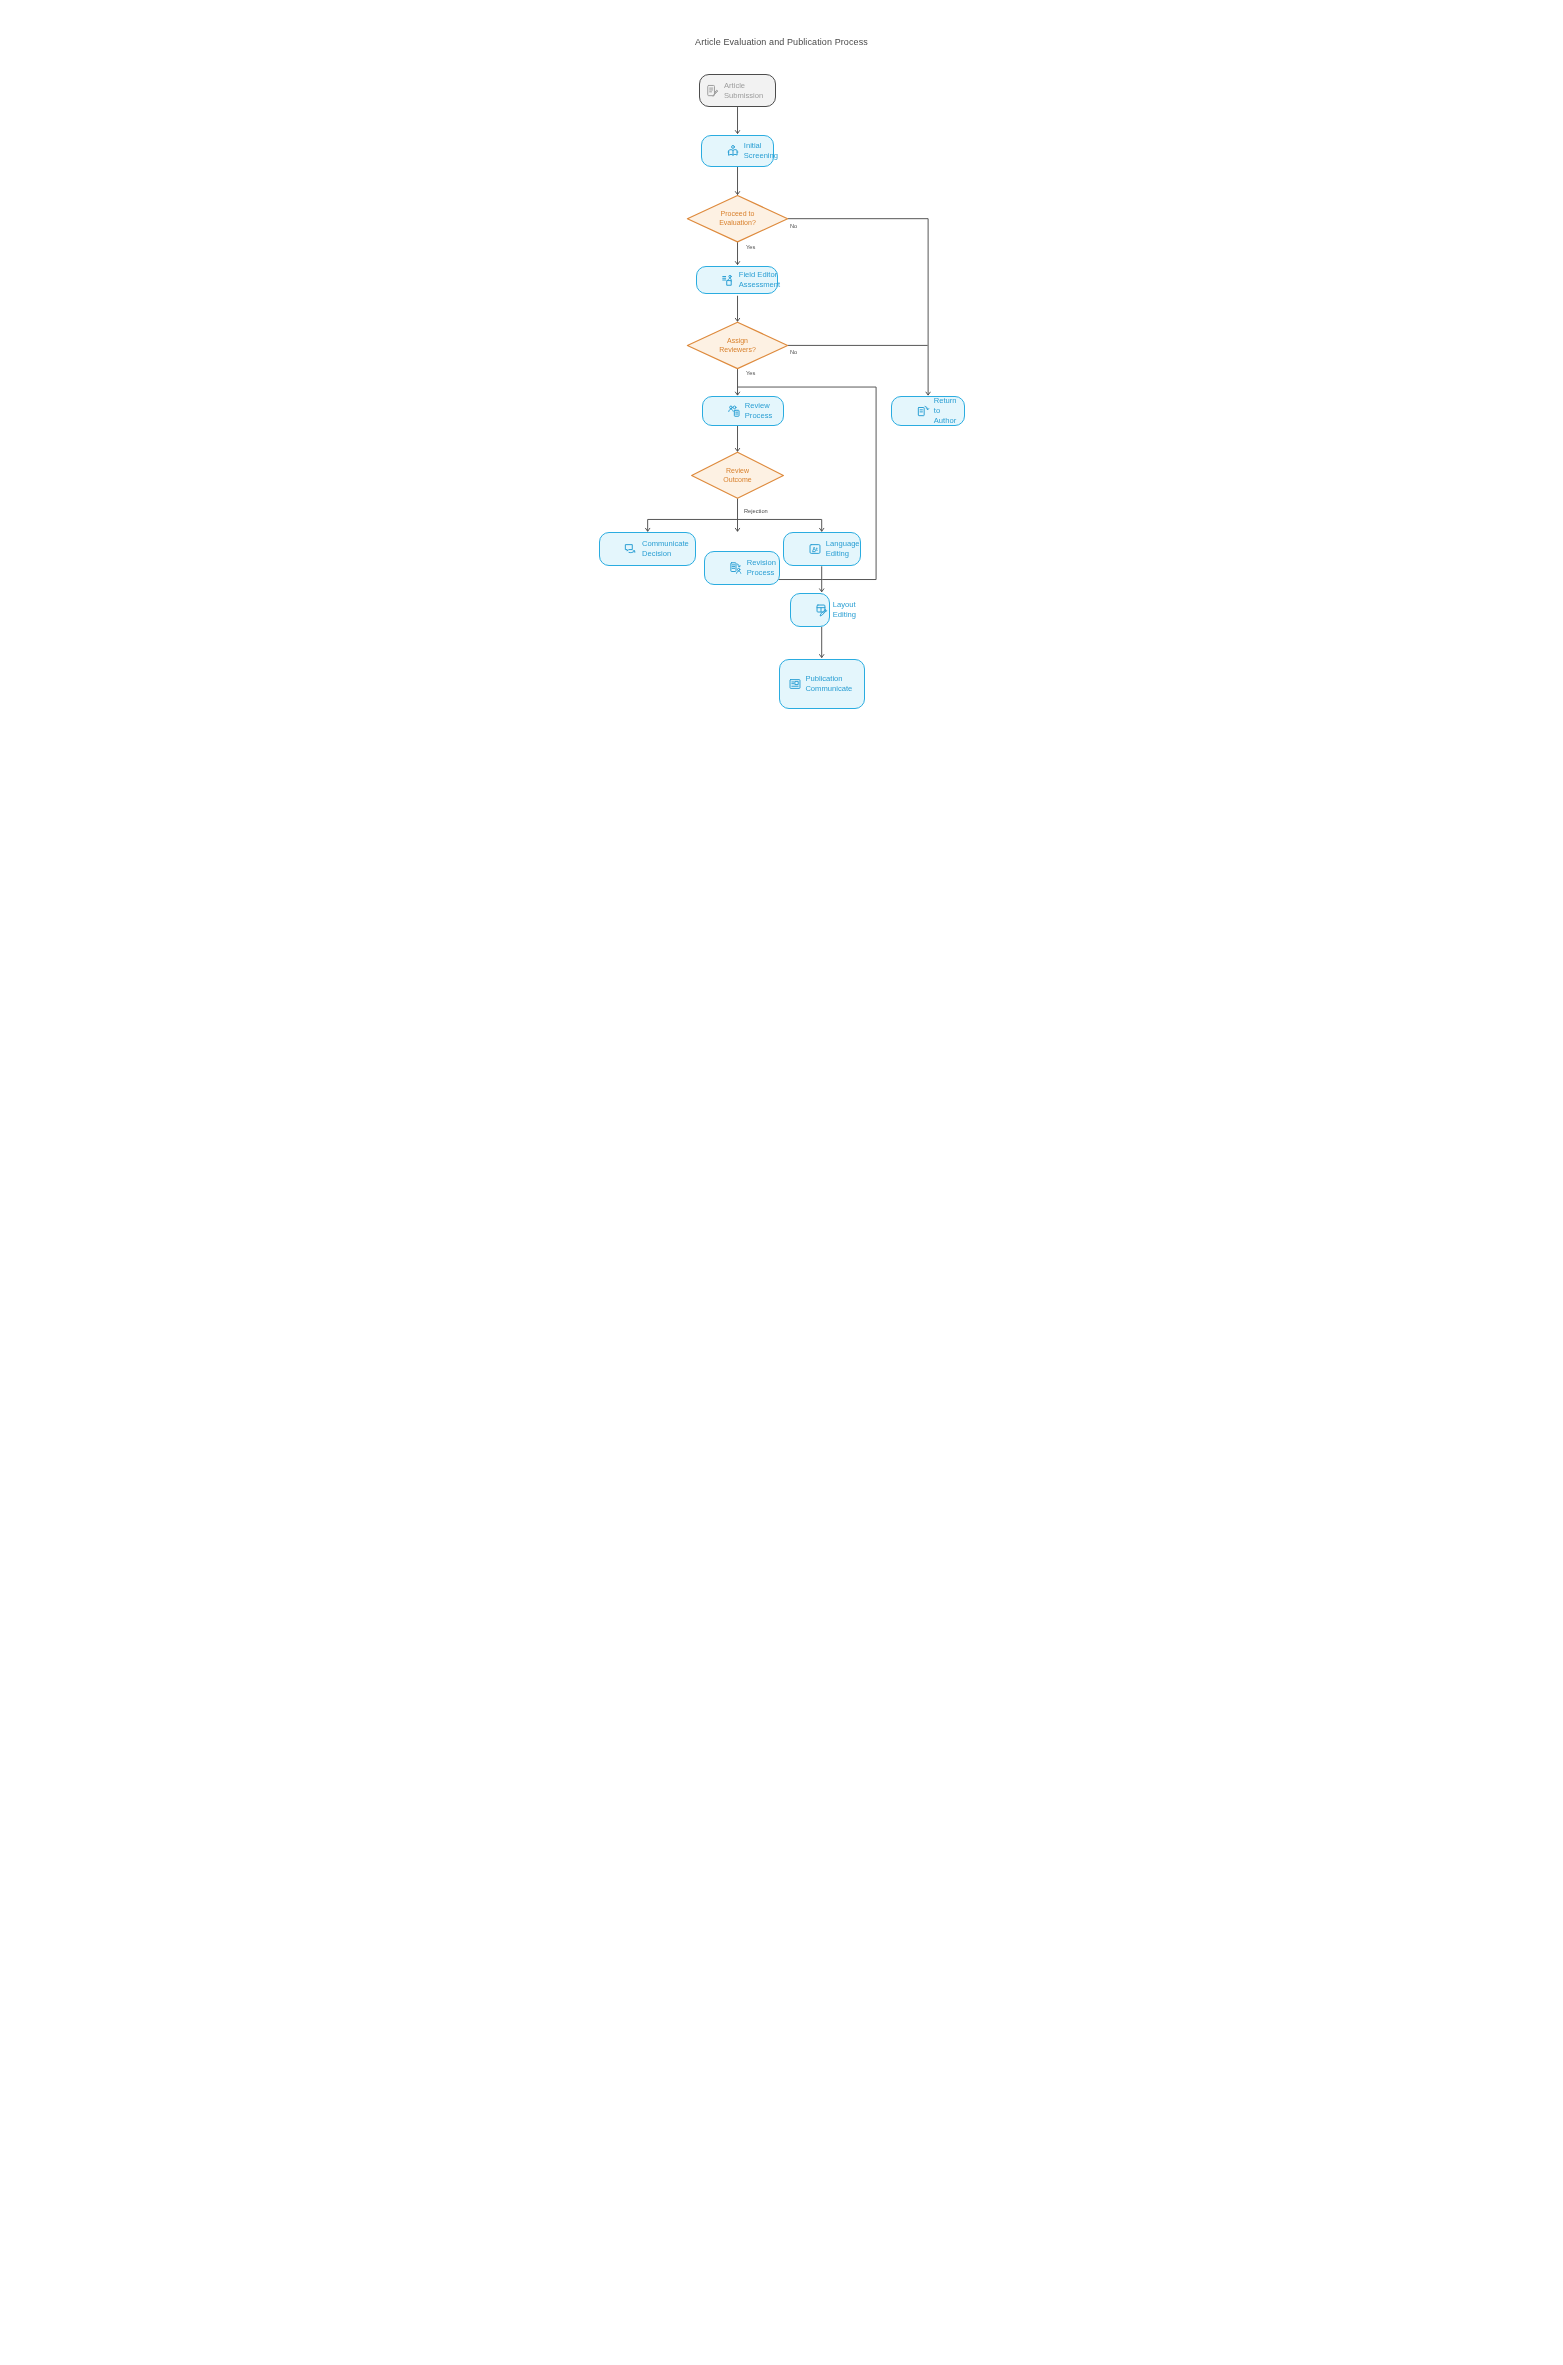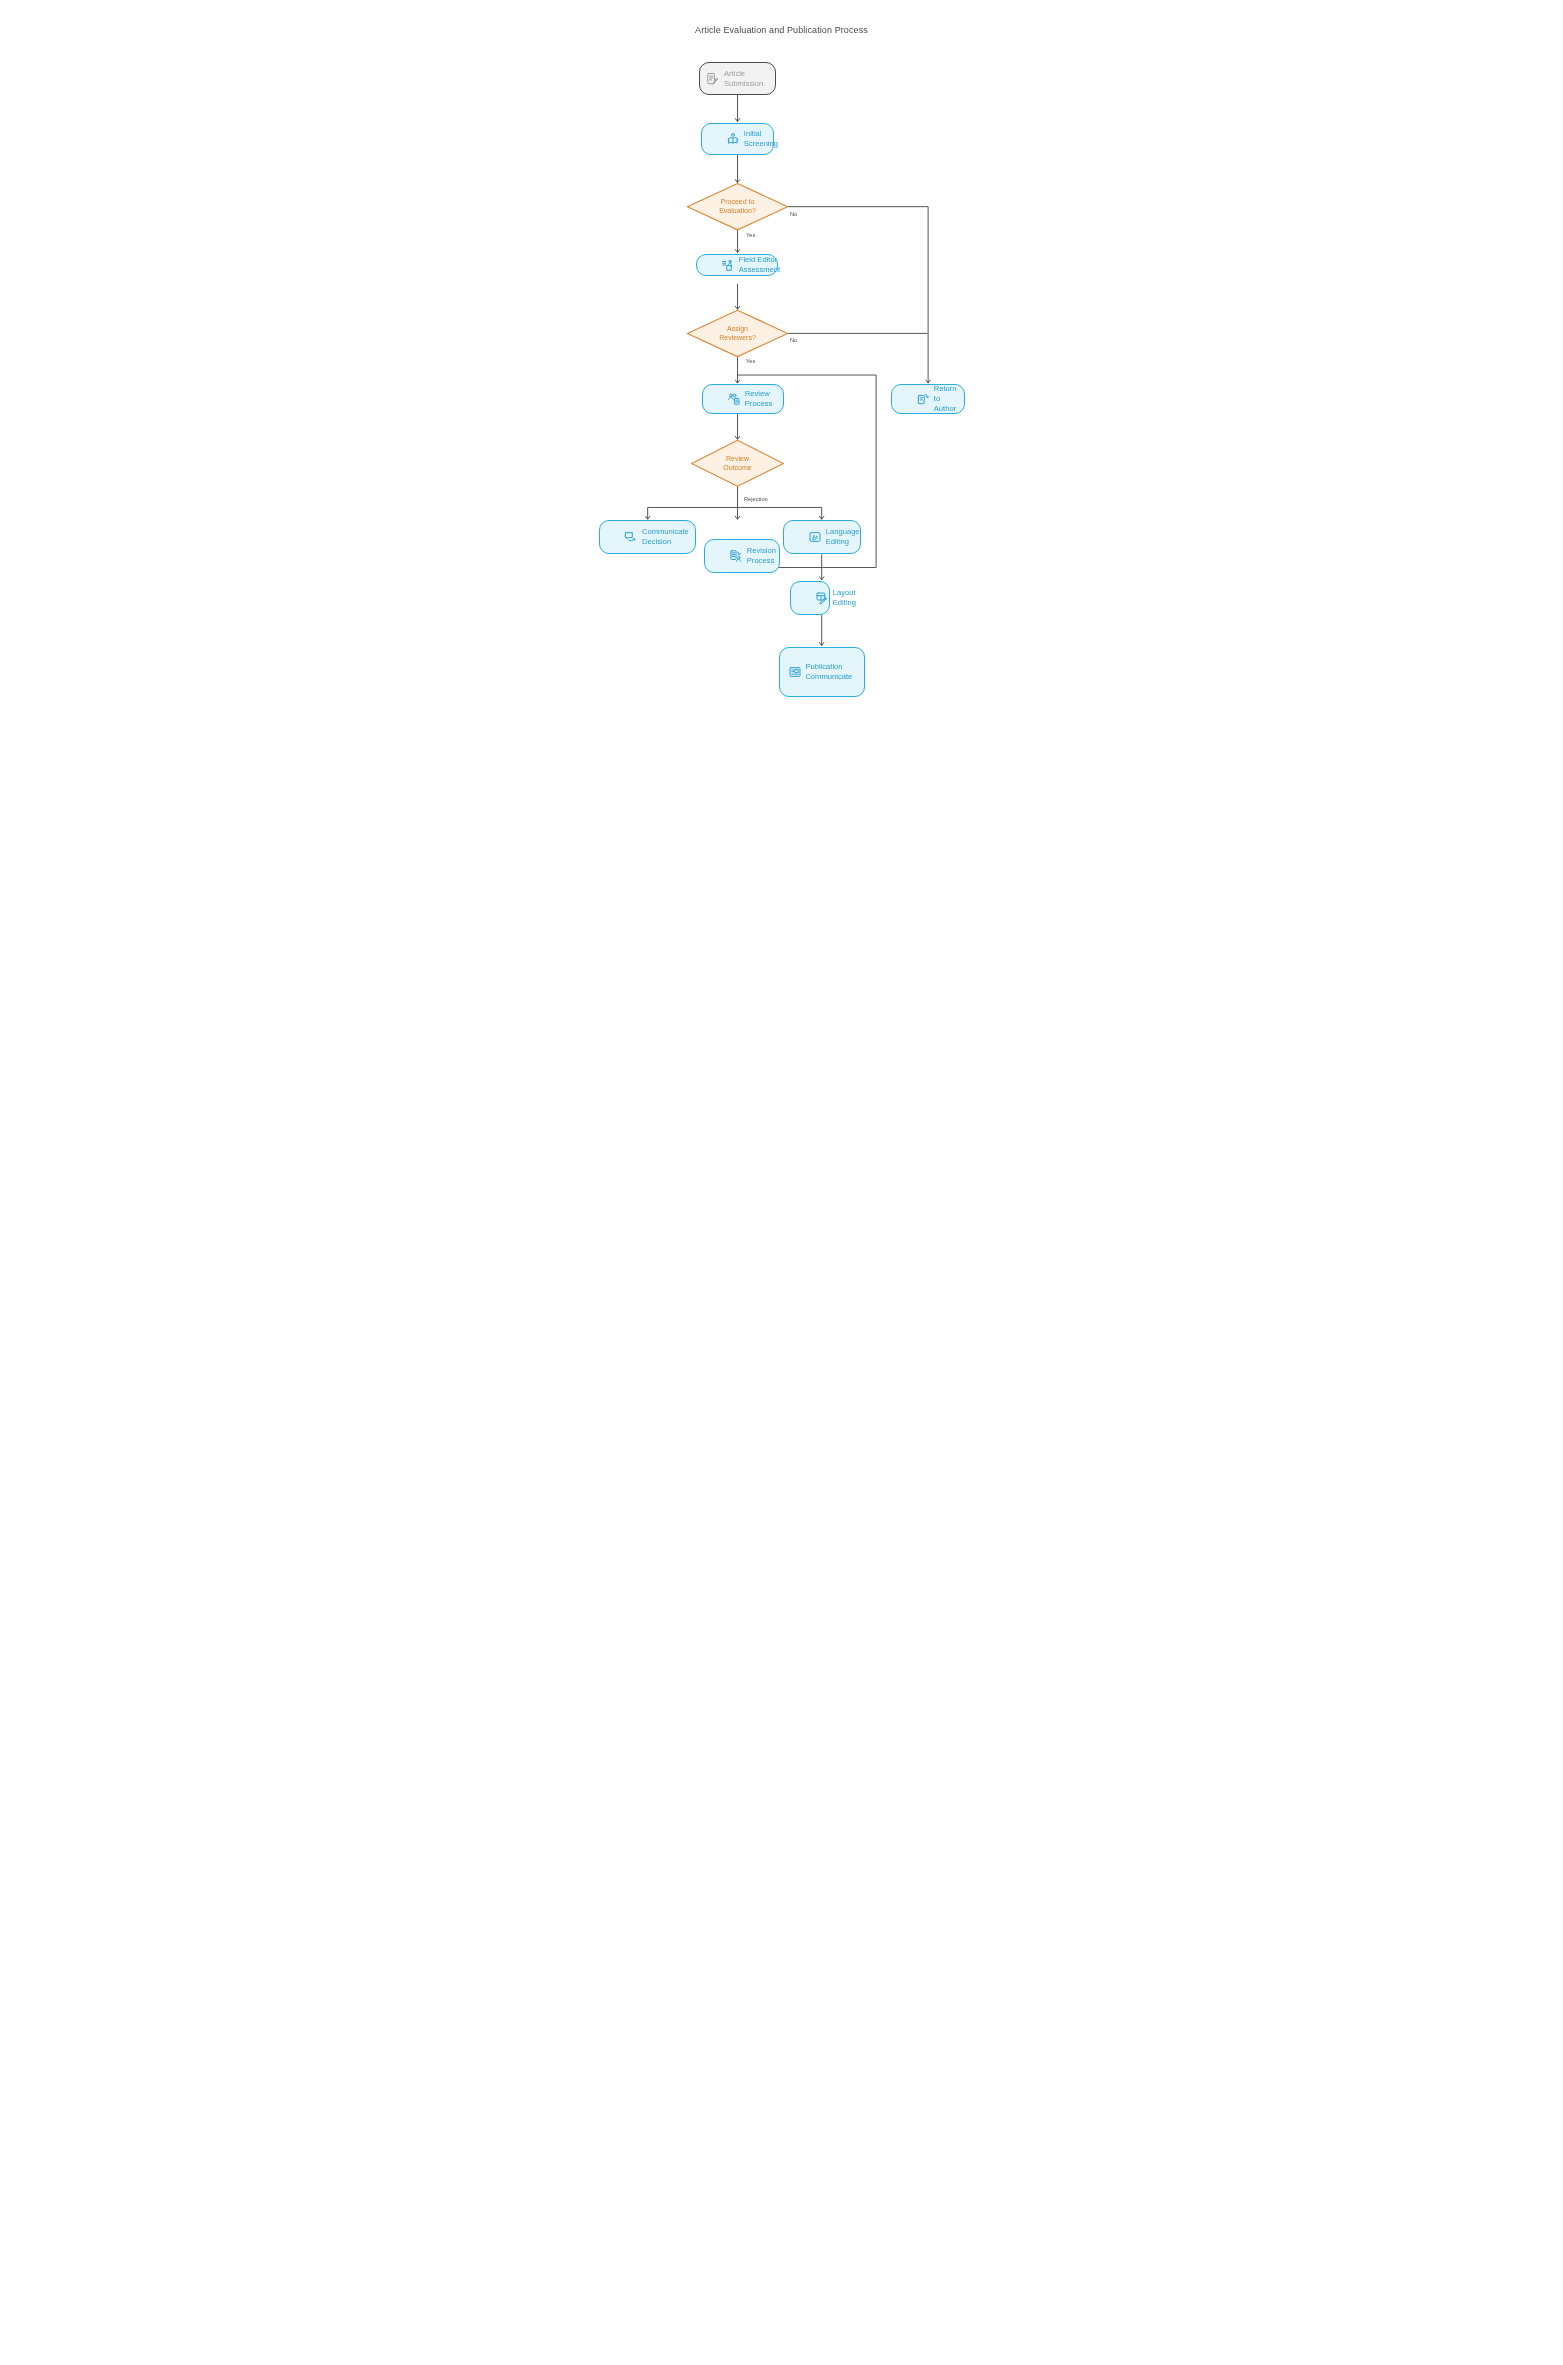--- a/index.html
+++ b/index.html
@@ -3,21 +3,21 @@
 <meta charset="utf-8">
 <style>
   :root{
     --blue-border:#2aace0; --blue-fill:#e4f6fc; --blue-text:#2b9fd3;
     --orange-border:#de8a3c; --orange-fill:#fdf1e3; --orange-text:#d9822f;
     --gray-border:#4c4c4c; --gray-fill:#f2f2f2; --gray-text:#9d9d9d;
     --line:#4d4d4d; --bg:#ffffff;
   }
   html,body{margin:0;padding:0;background:var(--bg);}
   body{font-family:"Liberation Sans","DejaVu Sans",sans-serif;}
-  #stage{position:relative;width:391px;height:699px;background:var(--bg);overflow:hidden;margin:0 auto;}
+  #stage{position:relative;width:391px;height:699px;background:var(--bg);overflow:hidden;margin:12px auto;}
   #edge-layer{position:absolute;left:0;top:0;width:391px;height:699px;}
   .title{position:absolute;left:0;top:25px;width:100%;text-align:center;
          font-size:9px;letter-spacing:0.1px;color:#4a4a4a;}
   .node{position:absolute;box-sizing:border-box;display:flex;align-items:center;
         gap:3.8px;padding:2.8px 2.8px 2.8px 6.2px;border-radius:10px;border:1.2px solid;}
   .node.blue{border-color:var(--blue-border);background:var(--blue-fill);color:var(--blue-text);padding-left:24px;}
   .node.gray{border-color:var(--gray-border);background:var(--gray-fill);color:var(--gray-text);}
   .node .icon{flex:0 0 auto;display:flex;align-items:center;justify-content:center;}
   .node .icon svg{width:14px;height:14px;stroke:currentColor;fill:none;
                   stroke-width:1.7;stroke-linecap:round;stroke-linejoin:round;}
@@ -97,21 +97,21 @@
   <div class="diamond-label" style="left:124px;top:192px;width:55px;height:29px">
     <span>Proceed to Evaluation?</span>
   </div>
   <div class="diamond-label" style="left:128px;top:319px;width:47px;height:29px">
     <span>Assign Reviewers?</span>
   </div>
   <div class="diamond-label" style="left:130px;top:449px;width:43px;height:29px">
     <span>Review Outcome</span>
   </div>
 
-  <div class="node blue" style="left:110px;top:254px;width:82px;height:22px">
+  <div class="node blue" style="left:110px;top:254px;width:82px;height:28px">
     <span class="icon">
       <svg viewBox="0 0 24 24">
         <line x1="3" y1="6" x2="8" y2="6"></line>
           <line x1="3" y1="9" x2="8" y2="9"></line>
           <line x1="3" y1="12" x2="8" y2="12"></line>
         <circle cx="15.5" cy="6" r="2"></circle>
         <path d="M15.3,8.8 C13.3,9.8 12,11.2 11.2,13"></path>
         <rect x="10.5" y="13" width="7" height="8"></rect>
         <path d="M16,8.8 C17.3,9.6 17.6,11.5 17.6,14"></path>
       </svg>

